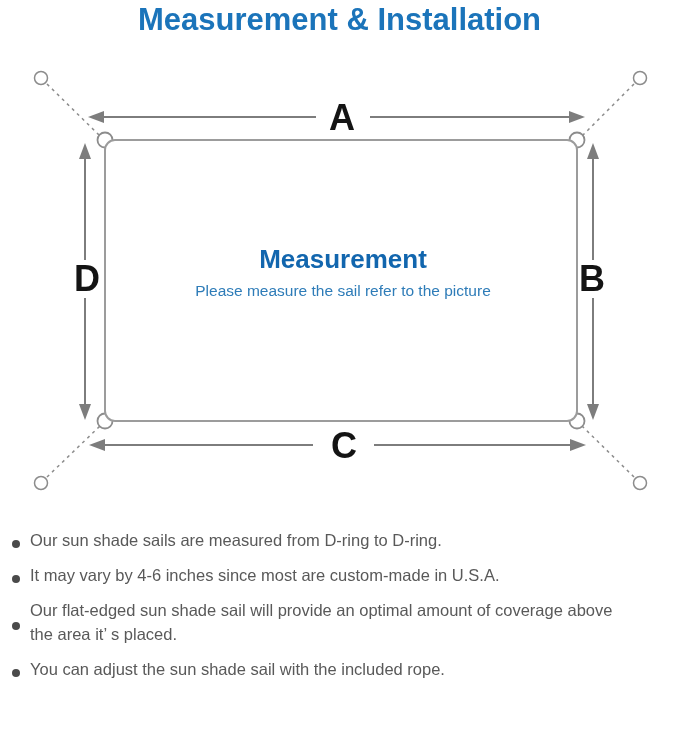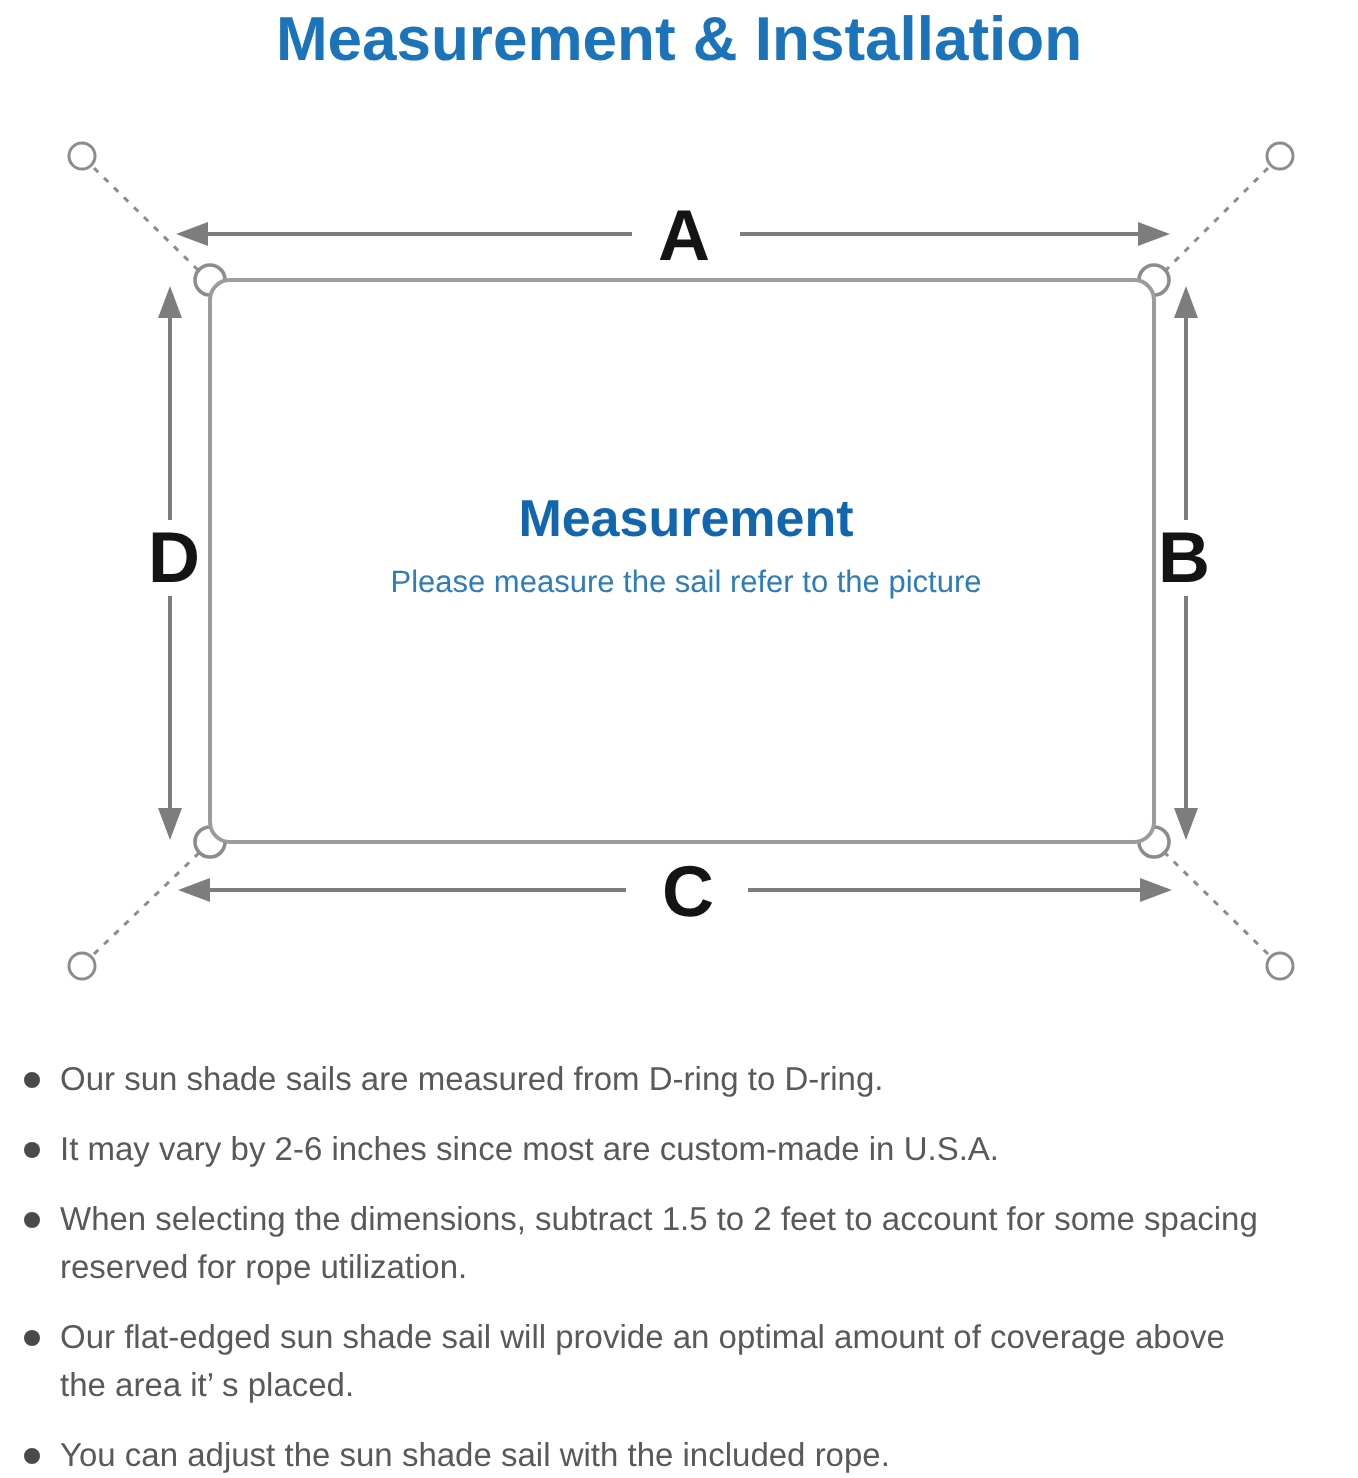--- a/index.html
+++ b/index.html
@@ -52,21 +52,21 @@
     fill: #2e7cb8;
   }
   .notes {
     position: absolute;
     top: 528px;
     left: 12px;
     width: 658px;
   }
   .note-item {
     display: flex;
-    align-items: flex-start;
+    align-items: center;
     margin-bottom: 11px;
     color: #595959;
     font-size: 16.5px;
     line-height: 24px;
   }
   .note-bullet {
     flex: 0 0 8px;
     width: 8px;
     height: 8px;
     border-radius: 50%;
@@ -132,26 +132,21 @@
     <text class="center-subtitle" x="343" y="236" text-anchor="middle">Please measure the sail refer to the picture</text>
   </svg>
 
   <div class="notes">
     <div class="note-item">
       <span class="note-bullet"></span>
       <span class="note-text">Our sun shade sails are measured from D-ring to D-ring.</span>
     </div>
     <div class="note-item">
       <span class="note-bullet"></span>
-      <span class="note-text">It may vary by 2-6 inches since most are custom-made in U.S.A.</span>
-    </div>
-    <div class="note-item">
-      <span class="note-bullet"></span>
-      <span class="note-text">When selecting the dimensions, subtract 1.5 to 2 feet to account for some spacing
-reserved for rope utilization.</span>
+      <span class="note-text">It may vary by 4-6 inches since most are custom-made in U.S.A.</span>
     </div>
     <div class="note-item">
       <span class="note-bullet"></span>
       <span class="note-text">Our flat-edged sun shade sail will provide an optimal amount of coverage above
 the area it’ s placed.</span>
     </div>
     <div class="note-item">
       <span class="note-bullet"></span>
       <span class="note-text">You can adjust the sun shade sail with the included rope.</span>
     </div>

